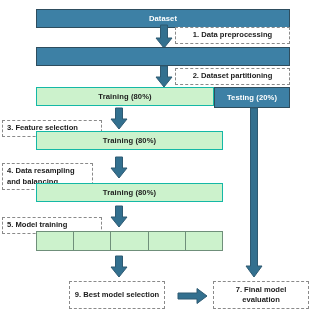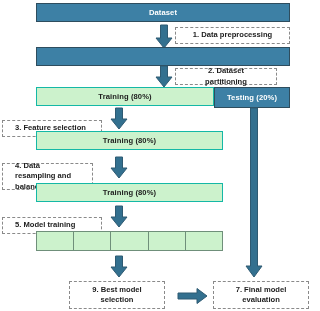--- a/index.html
+++ b/index.html
@@ -48,21 +48,21 @@
     position: absolute;
     box-sizing: border-box;
     border: 1px dashed #8a8a8a;
     background: #ffffff;
     display: flex;
     align-items: center;
     font-size: 7.6px;
     font-weight: bold;
     color: #1c1c1c;
     line-height: 1.35;
-    padding: 0 12px;
+    padding: 0 4px;
   }
   .dbox.center {
     justify-content: center;
     text-align: center;
   }
   .dbox.left {
     justify-content: flex-start;
     text-align: left;
     margin-top: 10px;
   }
@@ -84,37 +84,37 @@
   svg.arrow {
     position: absolute;
     overflow: visible;
   }
 </style>
 </head>
 <body>
 
 <div id="canvas">
 
-  <div class="bar bar-blue" style="left:36px; top:3px; width:254px; height:19px;">Dataset</div>
+  <div class="bar bar-blue" style="left:36px; top:9px; width:254px; height:19px;">Dataset</div>
 
   <svg class="arrow" style="left:155px; top:25px;" width="18" height="24" viewBox="0 0 18 24">
     <polygon points="5.5,0 12.5,0 12.5,13 17,13 9,23 1,13 5.5,13" fill="#33708f" stroke="#2e5a72" stroke-width="1"></polygon>
   </svg>
 
   <div class="dbox center" style="left:175px; top:27px; width:115px; height:17px;">
     <span>1. Data preprocessing</span>
   </div>
 
   <div class="bar bar-blue" style="left:36px; top:47px; width:254px; height:19px;"></div>
 
   <svg class="arrow" style="left:155px; top:66px;" width="18" height="22" viewBox="0 0 18 22">
     <polygon points="5.5,0 12.5,0 12.5,11 17,11 9,21 1,11 5.5,11" fill="#33708f" stroke="#2e5a72" stroke-width="1"></polygon>
   </svg>
 
-  <div class="dbox center" style="left:175px; top:68px; width:102px; height:17px;justify-content:flex-end;">
+  <div class="dbox center" style="left:175px; top:68px; width:115px; height:17px;">
     <span>2. Dataset partitioning</span>
   </div>
 
   <div class="bar bar-green" style="left:36px; top:87px; width:178px; height:19px;">Training (80%)</div>
   <div class="bar bar-blue" style="left:214px; top:87px; width:76px; height:21px;">Testing (20%)</div>
 
   <div class="dbox left" style="left:2px; top:110px; width:100px; height:17px;">
     <span>3. Feature selection</span>
   </div>
 

